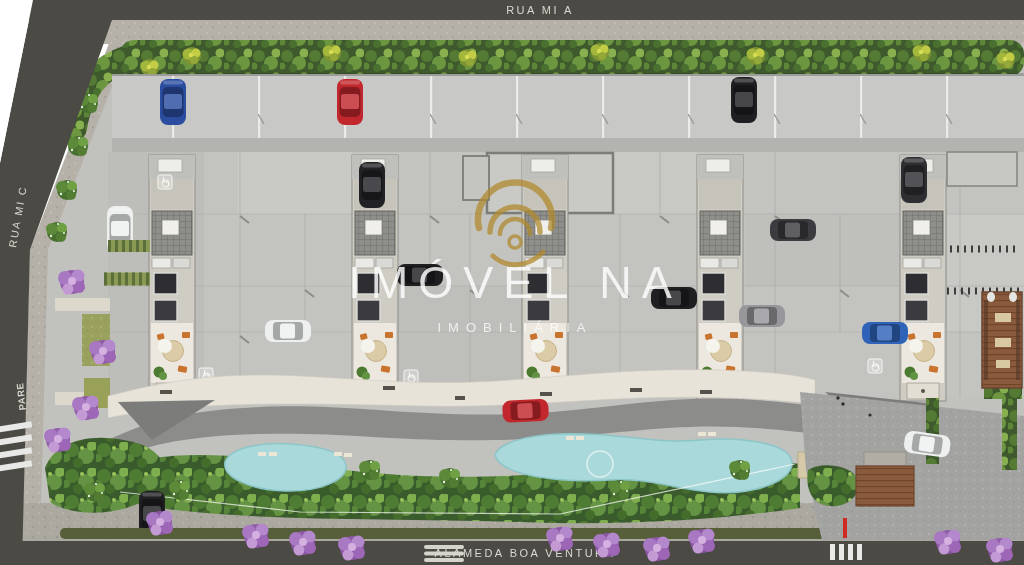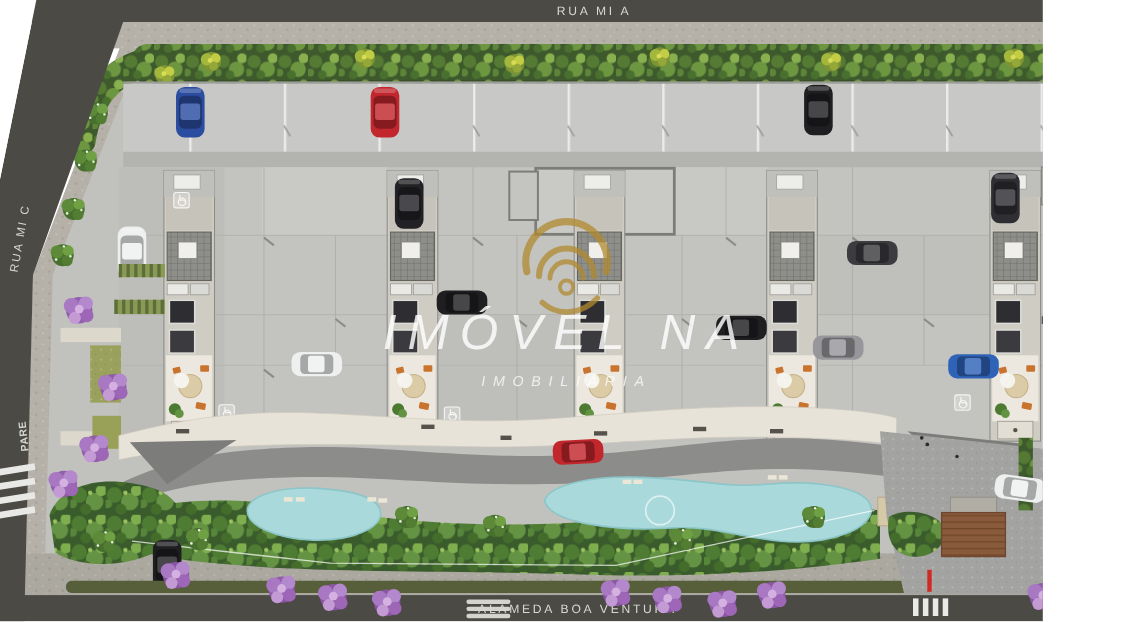--- a/index.html
+++ b/index.html
@@ -1,21 +1,21 @@
 <!DOCTYPE html>
 <html><head>
 <meta charset="utf-8">
 <style>
   html,body{margin:0;padding:0;background:#fff;}
-  .stage{position:relative;width:948px;height:565px;overflow:hidden;background:#fff;
+  .stage{position:relative;width:1024px;height:565px;overflow:hidden;background:#fff;
          font-family:"Liberation Sans",sans-serif;}
   .stage svg.plan{position:absolute;left:0;top:0;width:1024px;height:565px;display:block;}
   .svg-label{fill:#d8d8d2;font-family:"Liberation Sans",sans-serif;}
-  .watermark{position:absolute;left:300px;top:191px;width:430px;text-align:center;
-             color:rgba(255,255,255,.82);pointer-events:none;font-style:italic;}
+  .watermark{position:absolute;left:300px;top:172px;width:430px;text-align:center;
+             color:rgba(255,255,255,.82);pointer-events:none;}
   .watermark .logo{display:block;margin:0 auto -16px auto;opacity:.88;}
   .wm-line{font-weight:400;font-size:45px;line-height:1.04;letter-spacing:10px;
            text-transform:uppercase;white-space:nowrap;}
   .wm-sub{margin-top:13px;font-size:13px;letter-spacing:7px;color:rgba(255,255,255,.75);
           text-transform:uppercase;}
 </style>
 </head>
 <body>
 
 <div class="stage">

